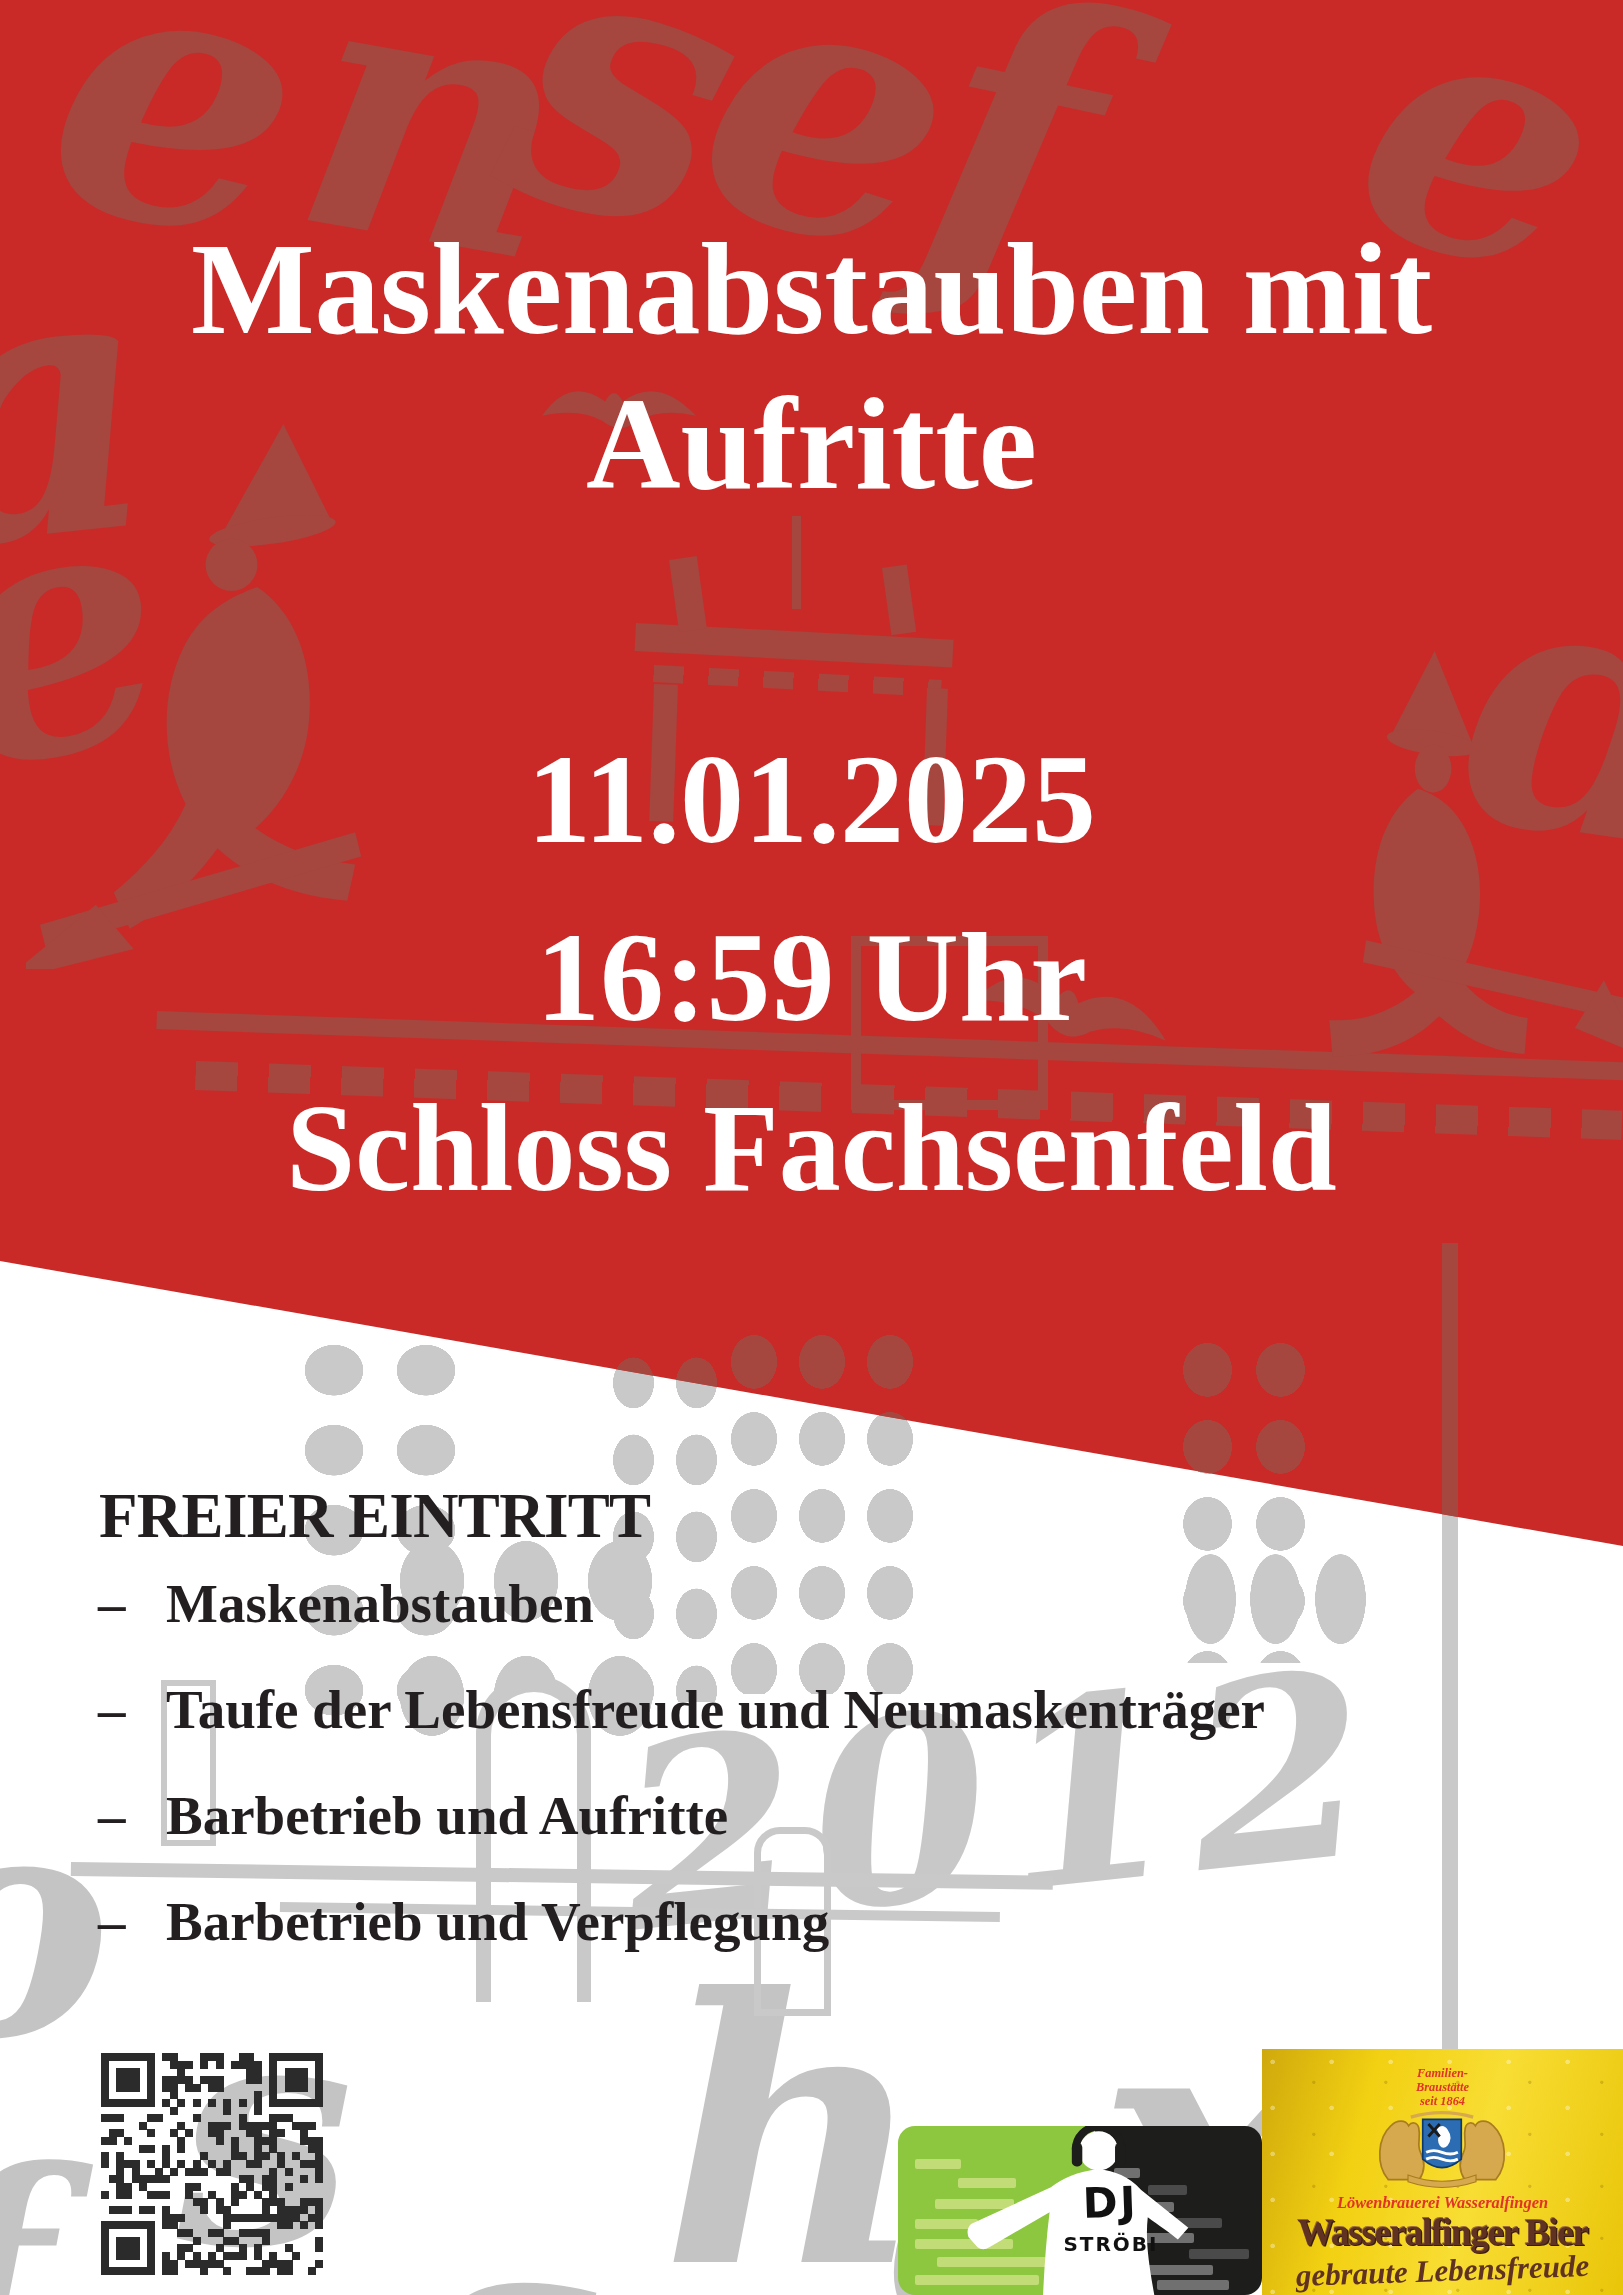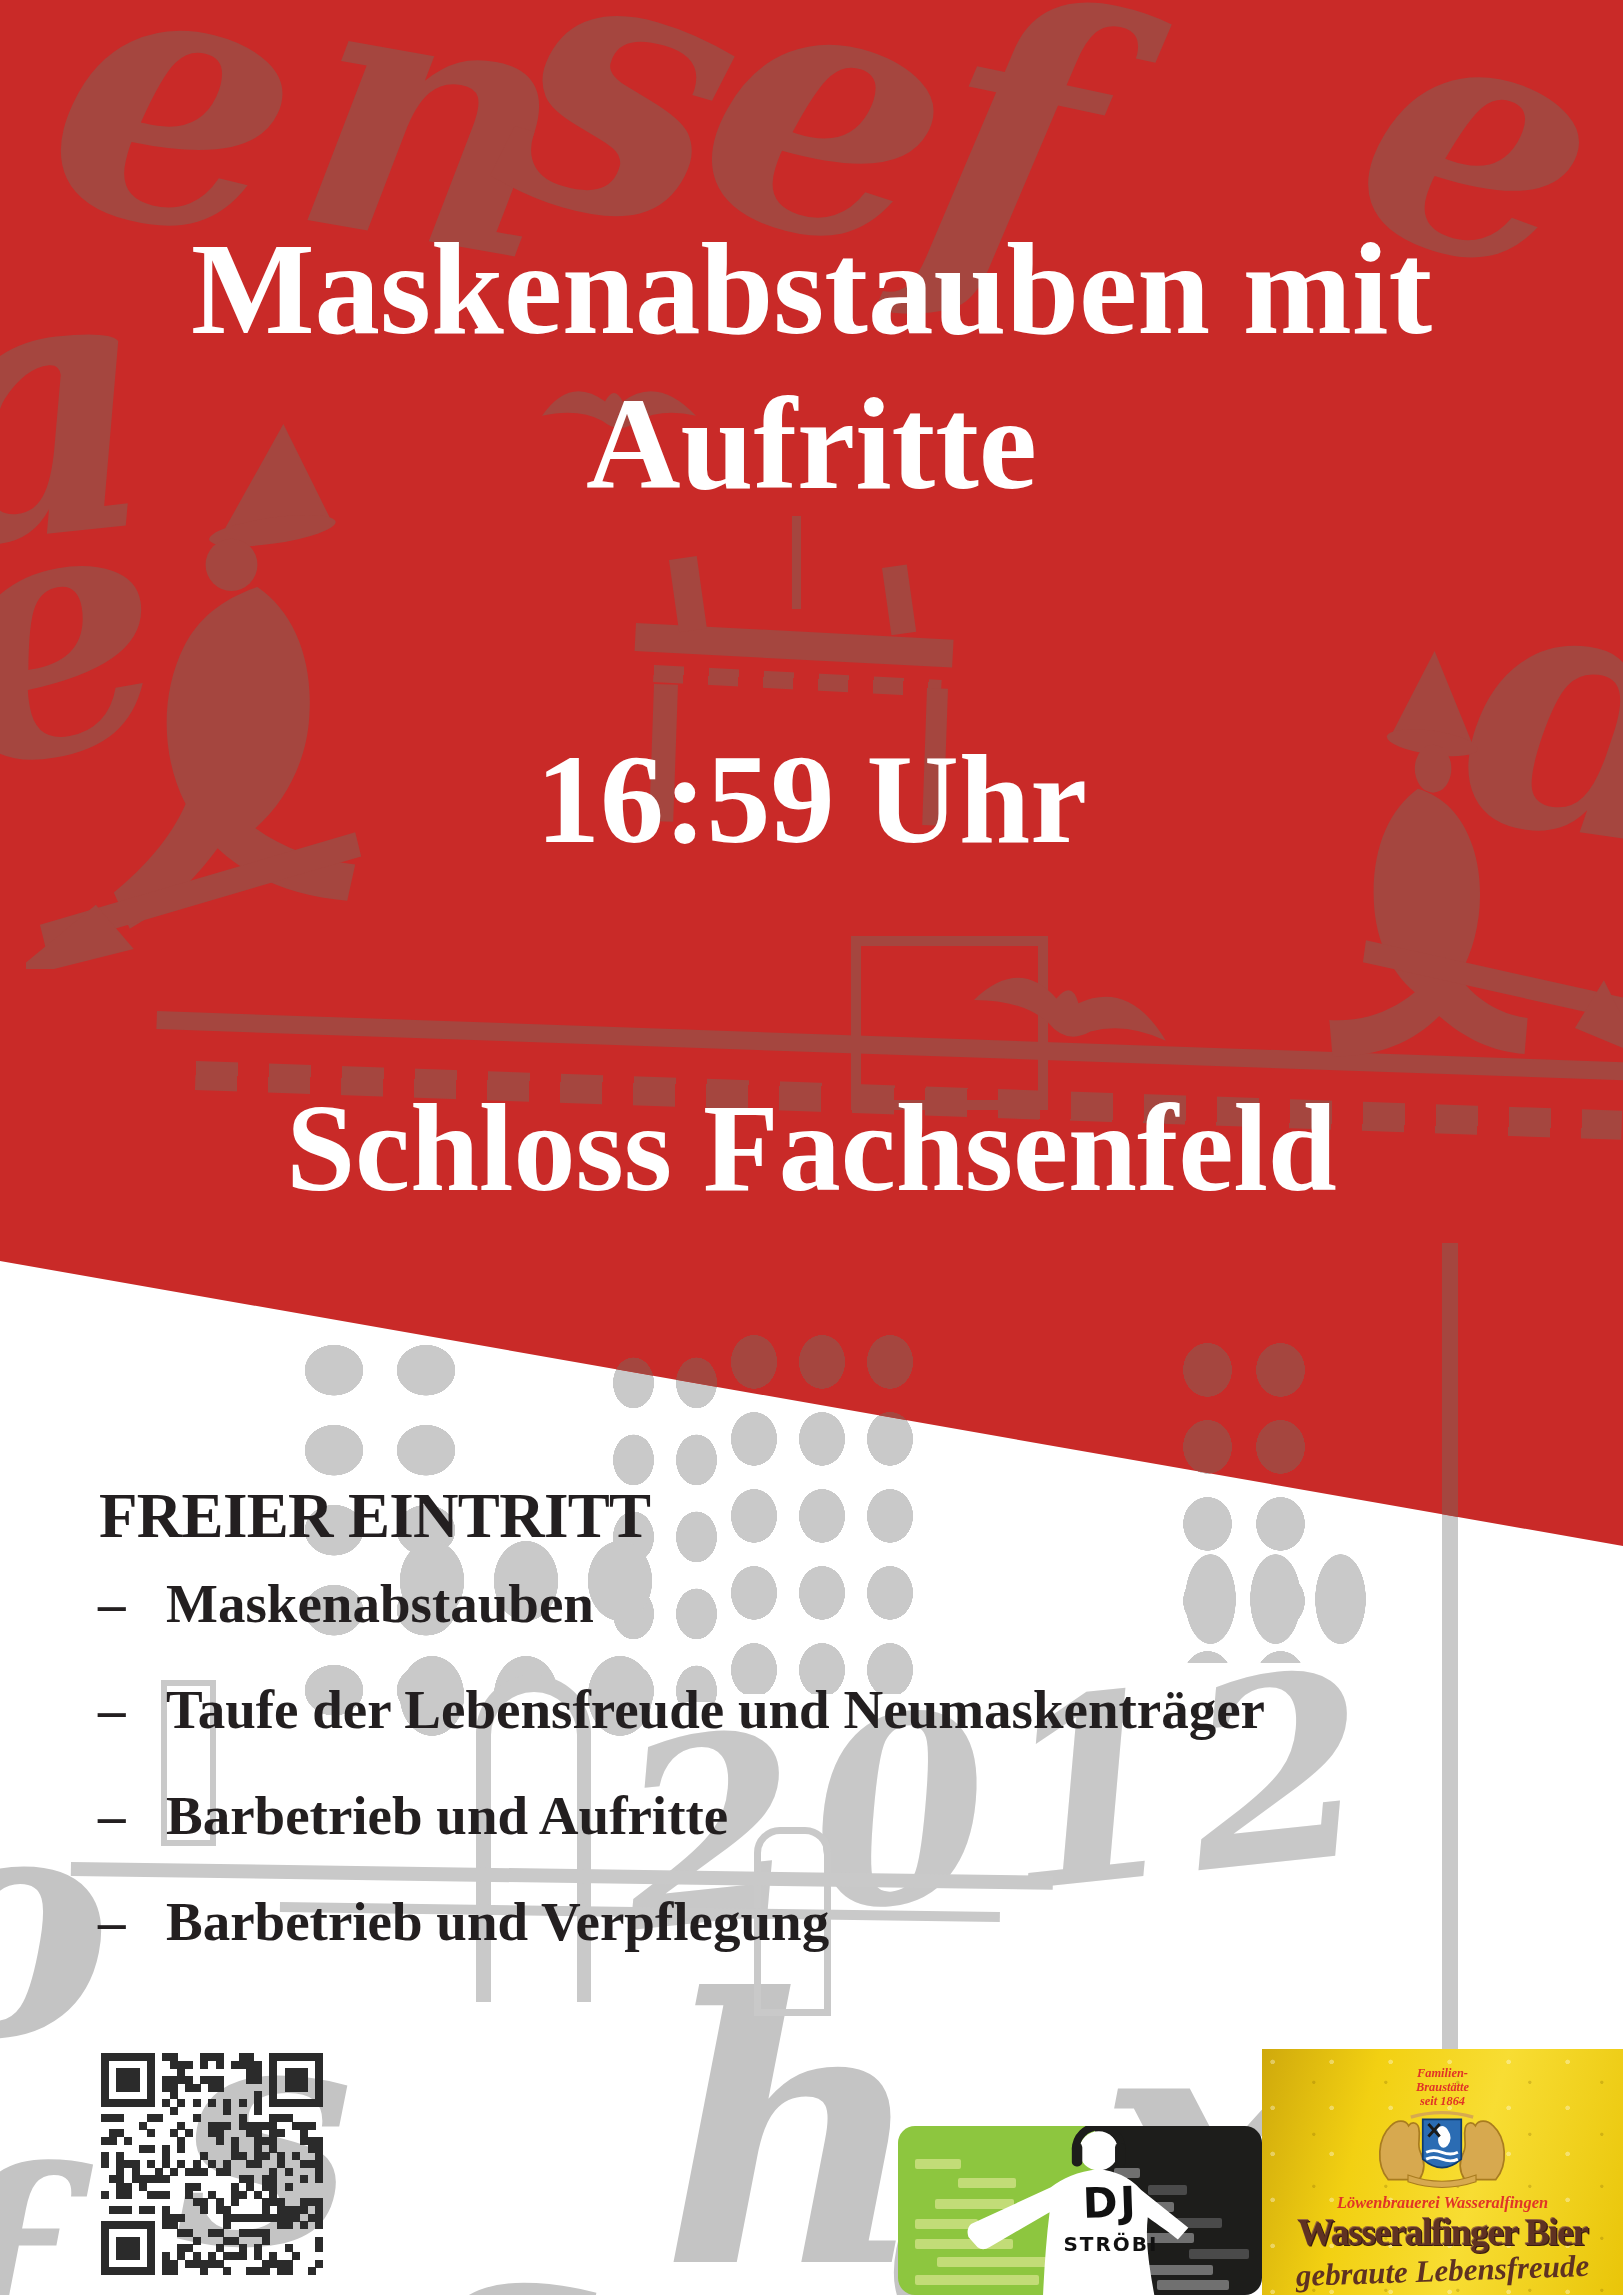--- a/index.html
+++ b/index.html
@@ -234,20 +234,21 @@
       <path d="M8,70 Q52,8 108,48 Q122,22 136,48 Q192,8 252,70 Q198,58 158,78 Q132,100 104,78 Q66,58 8,70 Z"></path>
     </svg>
   </div>
 
   <div class="ttl title">
     <div>Maskenabstauben mit</div>
     <div>Aufritte</div>
   </div>
 
   <div class="ttl datetime">
+    <div>11.01.2025</div>
     <div>16:59 Uhr</div>
   </div>
 
   <div class="ttl venue">Schloss Fachsenfeld</div>
 
   <div class="admission">FREIER EINTRITT</div>
 
   <div class="bullets">
     <div class="brow">
       <span class="bdash">–</span>

